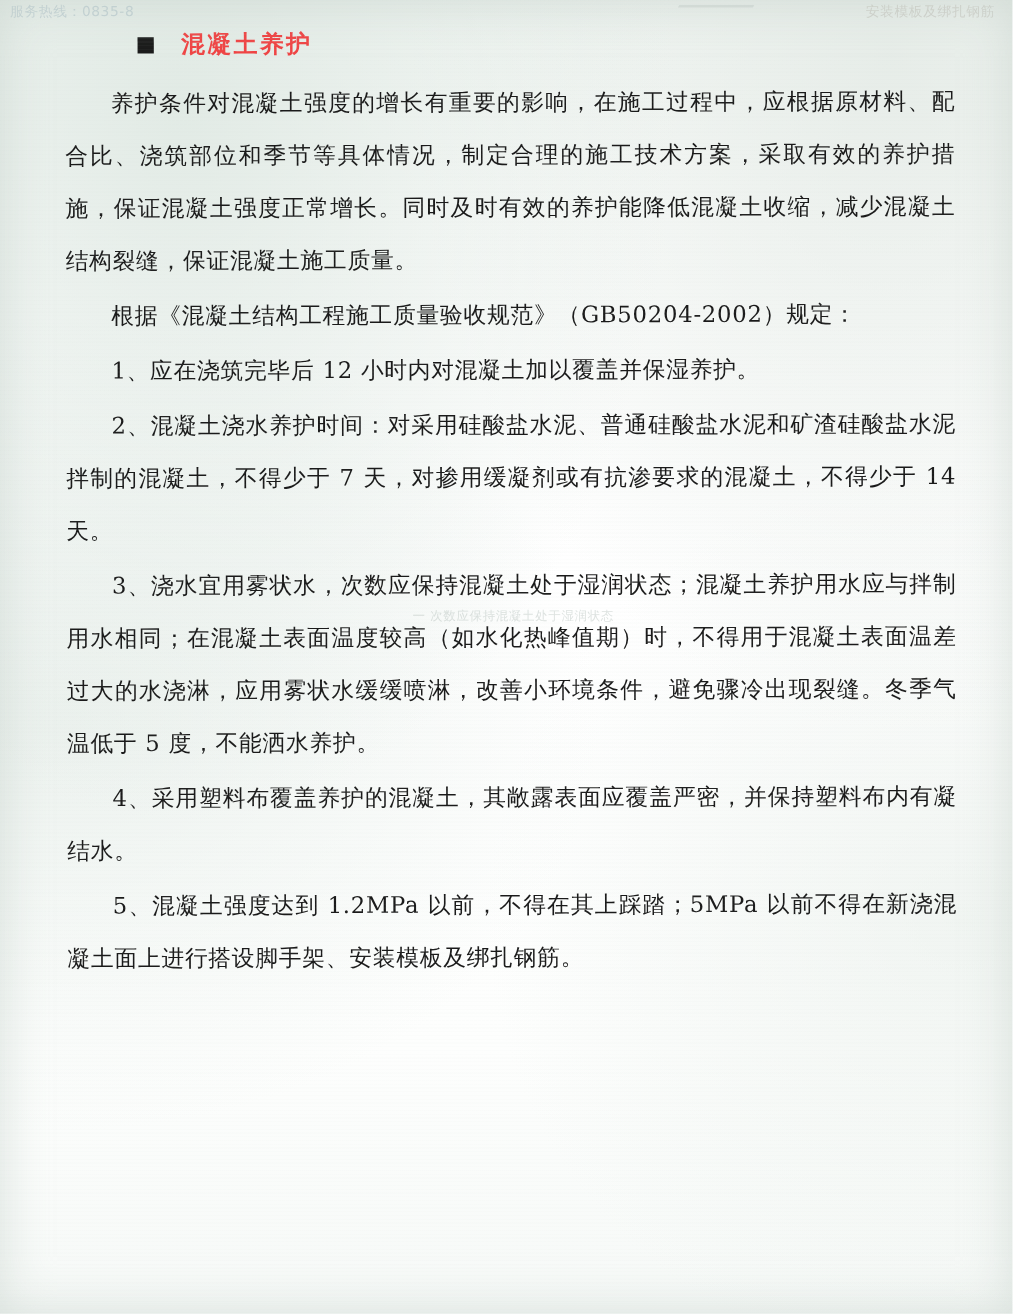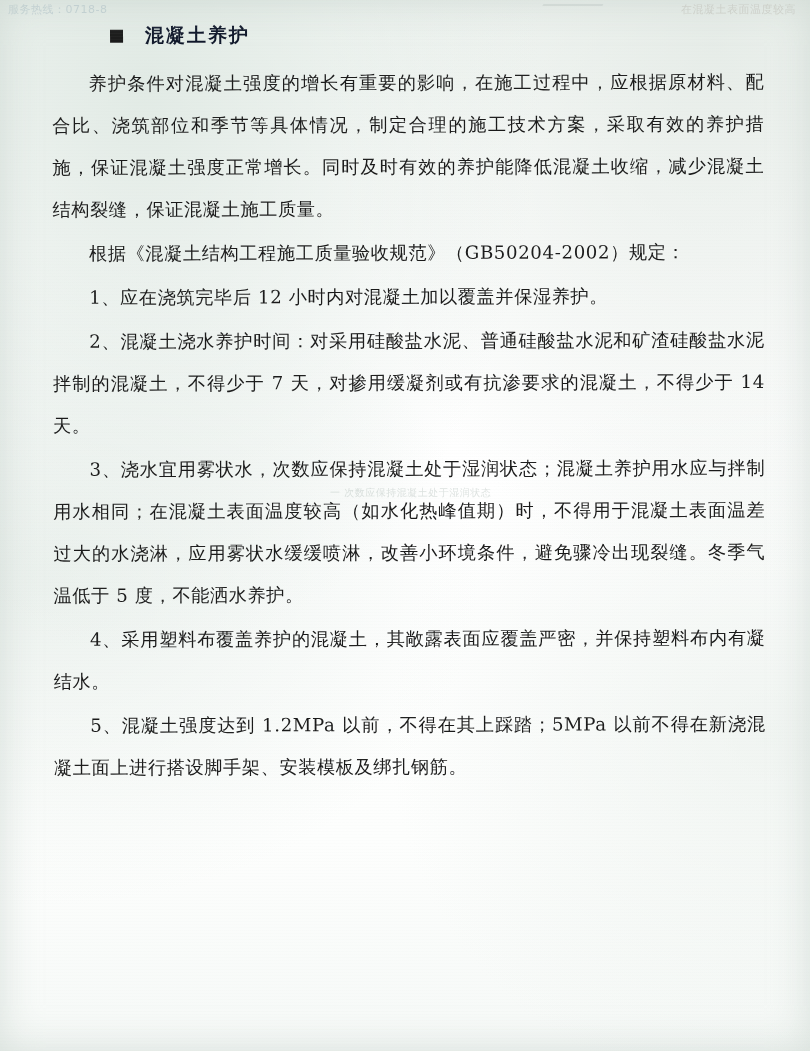--- a/index.html
+++ b/index.html
@@ -81,21 +81,21 @@
     width: 13px;
     height: 13px;
     background: #1b1b1b;
     display: inline-block;
     margin-right: 22px;
   }
   .heading .htext {
     font-family: "DejaVu Sans", "Liberation Sans", sans-serif;
     font-weight: bold;
     font-size: 19px;
-    color: #0f172a;
+    color: #ef4444;
     letter-spacing: 2px;
     text-align: center;
   }
 
   p.para {
     margin: 0 0 2px 0;
     font-size: 18.2px;
     line-height: 42px;
     color: #1a1a1a;
     text-align: justify;
@@ -109,22 +109,22 @@
   .skew {
     transform: rotate(-0.15deg);
     transform-origin: 50% 0;
   }
 </style>
 </head>
 <body>
 
 <div class="page"></div>
 
-<div class="artifact artifact-left">服务热线：0718-8</div>
-<div class="artifact artifact-right">在混凝土表面温度较高</div>
+<div class="artifact artifact-left">服务热线：0835-8</div>
+<div class="artifact artifact-right">安装模板及绑扎钢筋</div>
 <div class="artifact artifact-mid"></div>
 <div class="artifact artifact-faint">一 次数应保持混凝土处于湿润状态</div>
 
 <div class="content skew">
 
   <div class="heading">
     <span class="bullet"></span>
     <span class="htext">混凝土养护</span>
   </div>
 

